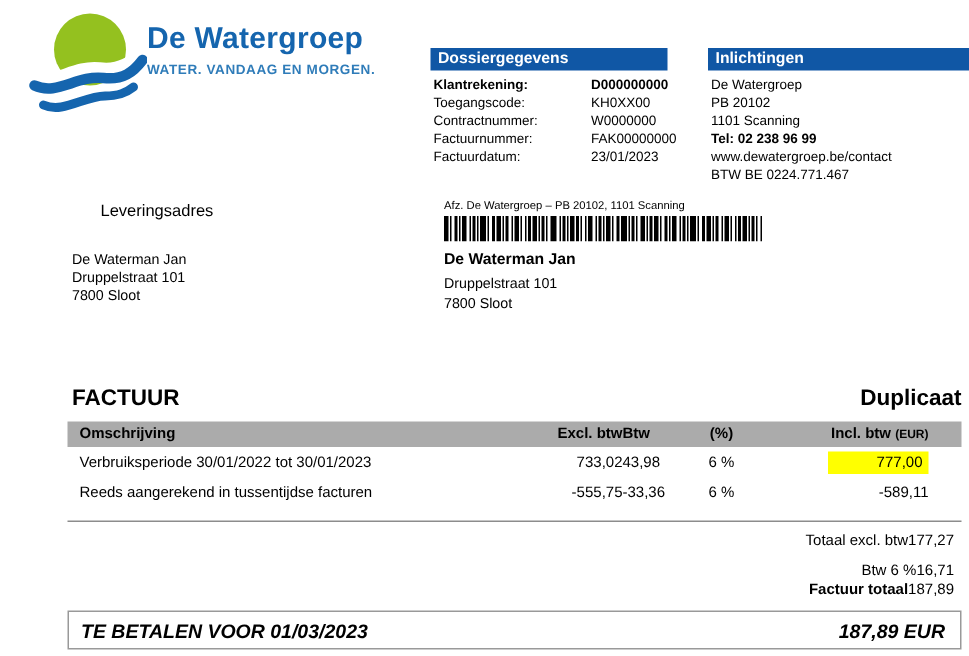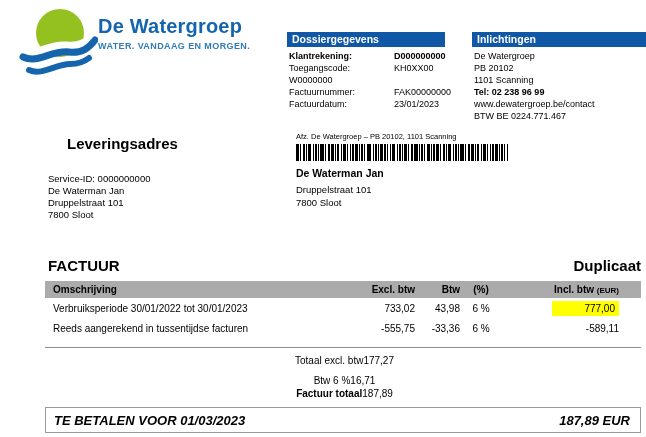--- a/index.html
+++ b/index.html
@@ -25,21 +25,21 @@
   .infobox { top:32px; font-size:9px; line-height:12px; }
   .infobox .hdr { background:var(--bar-blue,#1057A5); color:#fff; font-weight:bold; font-size:10.5px; padding:1px 5px 2px; margin-bottom:3px; }
   .box-dossier { left:287px; width:158px; }
   .box-inlicht { left:472px; width:174px; }
   .kv-rows, .info-lines { padding-left:2px; }
   .kv-row { display:flex; }
   .kv-label { width:105px; flex:none; }
 
   
   .levering { left:48px; top:135px; width:230px; }
-  .levering-title { font-size:15px; font-weight:bold;padding-left:19px; }
+  .levering-title { font-size:11px; font-weight:normal;padding-left:19px; }
   .levering-lines { margin-top:21px; font-size:9.5px; line-height:12px; }
 
   
   .mailing { left:296px; top:132px; width:240px; }
   .afz { font-size:7.5px; }
   .barcode { width:212px; height:17px; margin-top:3px; overflow:hidden; white-space:nowrap; font-size:0; }
   .barcode span { display:inline-block; height:17px; vertical-align:top; }
   .bar-b { background:#000; }
   .recipient { font-weight:bold; font-size:10.5px; margin-top:6px; }
   .mail-addr { font-size:9.5px; line-height:13px; margin-top:4px; }
@@ -47,30 +47,30 @@
   
   .factuur-head { left:45px; top:257px; width:596px; display:flex; justify-content:space-between;
     font-size:15px; font-weight:bold; padding-left:3px;align-items:center; }
 
   
   .tbl { left:45px; top:281px; width:596px; font-size:10px; }
   .tbl-head { display:flex; background:var(--table-header-gray,#ABABAB); font-weight:bold; height:17px; align-items:center; }
   .tbl-row { display:flex; height:20px; align-items:center; }
   .c-desc { width:315px; padding-left:8px; text-align:left; }
   .c-excl { width:55px; text-align:right; }
-  .c-btw  { width:45px; text-align:right; }
+  .c-btw  { width:45px; text-align:left; }
   .c-pct  { width:42px; text-align:center; }
   .c-incl { flex:1; text-align:right; padding-right:22px; }
   .unit { font-size:8px; }
   .hl { background:var(--highlight-yellow,#FFFF00); padding:2px 4px 2px 32px; }
   .rule-mid { left:45px; top:347px; width:596px; border-top:1px solid #8c8c8c; height:0; }
 
   
   .totals { left:45px; top:354px; width:596px; font-size:10px; }
-  .tot-row { display:flex; justify-content:center; line-height:13px; padding:0 5px 0 8px; }
+  .tot-row { display:flex; justify-content:flex-end; line-height:13px; padding:0 5px 0 8px; }
   .tot-row:first-child { margin-bottom:7px; }
 
   
   .payment { left:45px; top:407px; width:596px; height:26px; border:1px solid #999;
     display:flex; justify-content:space-between; align-items:center; padding:0 10px 0 8px;
     font-size:13px; font-weight:bold; font-style:italic; }
 </style>
 </head>
 <body>
 
@@ -92,20 +92,21 @@
     <div class="kv-rows" id="dossier-rows">
         <div class="kv-row bold">
           <span class="kv-label">Klantrekening:</span>
           <span class="kv-value">D000000000</span>
         </div>
         <div class="kv-row">
           <span class="kv-label">Toegangscode:</span>
           <span class="kv-value">KH0XX00</span>
         </div>
         <div class="kv-row">
+          <span class="kv-label">Contractnummer:</span>
           <span class="kv-value">W0000000</span>
         </div>
         <div class="kv-row">
           <span class="kv-label">Factuurnummer:</span>
           <span class="kv-value">FAK00000000</span>
         </div>
         <div class="kv-row">
           <span class="kv-label">Factuurdatum:</span>
           <span class="kv-value">23/01/2023</span>
         </div>
@@ -120,21 +121,20 @@
         <div>1101 Scanning</div>
         <div class="bold">Tel: 02 238 96 99</div>
         <div>www.dewatergroep.be/contact</div>
         <div>BTW BE 0224.771.467</div>
       </div>
   </div>
 
   <div class="abs levering">
     <div class="levering-title">Leveringsadres</div>
     <div class="levering-lines" id="levering-lines">
-        <div>Service-ID: 0000000000</div>
         <div>De Waterman Jan</div>
         <div>Druppelstraat 101</div>
         <div>7800 Sloot</div>
       </div>
   </div>
 
   <div class="abs mailing">
     <div class="afz">Afz. De Watergroep – PB 20102, 1101 Scanning</div>
     <div class="barcode" id="barcode"><span class="bar-b" style="width: 3px;"></span><span class="bar-g" style="width: 1px;"></span><span class="bar-b" style="width: 1px;"></span><span class="bar-g" style="width: 2px;"></span><span class="bar-b" style="width: 2px;"></span><span class="bar-g" style="width: 1px;"></span><span class="bar-b" style="width: 1px;"></span><span class="bar-g" style="width: 1px;"></span><span class="bar-b" style="width: 3px;"></span><span class="bar-g" style="width: 2px;"></span><span class="bar-b" style="width: 1px;"></span><span class="bar-g" style="width: 1px;"></span><span class="bar-b" style="width: 2px;"></span><span class="bar-g" style="width: 1px;"></span><span class="bar-b" style="width: 1px;"></span><span class="bar-g" style="width: 1px;"></span><span class="bar-b" style="width: 4px;"></span><span class="bar-g" style="width: 1px;"></span><span class="bar-b" style="width: 1px;"></span><span class="bar-g" style="width: 2px;"></span><span class="bar-b" style="width: 2px;"></span><span class="bar-g" style="width: 1px;"></span><span class="bar-b" style="width: 3px;"></span><span class="bar-g" style="width: 1px;"></span><span class="bar-b" style="width: 1px;"></span><span class="bar-g" style="width: 1px;"></span><span class="bar-b" style="width: 2px;"></span><span class="bar-g" style="width: 2px;"></span><span class="bar-b" style="width: 1px;"></span><span class="bar-g" style="width: 1px;"></span><span class="bar-b" style="width: 3px;"></span><span class="bar-g" style="width: 1px;"></span><span class="bar-b" style="width: 1px;"></span><span class="bar-g" style="width: 2px;"></span><span class="bar-b" style="width: 1px;"></span><span class="bar-g" style="width: 1px;"></span><span class="bar-b" style="width: 2px;"></span><span class="bar-g" style="width: 1px;"></span><span class="bar-b" style="width: 3px;"></span><span class="bar-g" style="width: 1px;"></span><span class="bar-b" style="width: 1px;"></span><span class="bar-g" style="width: 1px;"></span><span class="bar-b" style="width: 2px;"></span><span class="bar-g" style="width: 1px;"></span><span class="bar-b" style="width: 1px;"></span><span class="bar-g" style="width: 2px;"></span><span class="bar-b" style="width: 4px;"></span><span class="bar-g" style="width: 2px;"></span><span class="bar-b" style="width: 1px;"></span><span class="bar-g" style="width: 1px;"></span><span class="bar-b" style="width: 2px;"></span><span class="bar-g" style="width: 1px;"></span><span class="bar-b" style="width: 1px;"></span><span class="bar-g" style="width: 1px;"></span><span class="bar-b" style="width: 3px;"></span><span class="bar-g" style="width: 1px;"></span><span class="bar-b" style="width: 2px;"></span><span class="bar-g" style="width: 1px;"></span><span class="bar-b" style="width: 1px;"></span><span class="bar-g" style="width: 2px;"></span><span class="bar-b" style="width: 1px;"></span><span class="bar-g" style="width: 1px;"></span><span class="bar-b" style="width: 3px;"></span><span class="bar-g" style="width: 2px;"></span><span class="bar-b" style="width: 1px;"></span><span class="bar-g" style="width: 1px;"></span><span class="bar-b" style="width: 2px;"></span><span class="bar-g" style="width: 1px;"></span><span class="bar-b" style="width: 1px;"></span><span class="bar-g" style="width: 1px;"></span><span class="bar-b" style="width: 3px;"></span><span class="bar-g" style="width: 1px;"></span><span class="bar-b" style="width: 1px;"></span><span class="bar-g" style="width: 2px;"></span><span class="bar-b" style="width: 2px;"></span><span class="bar-g" style="width: 1px;"></span><span class="bar-b" style="width: 4px;"></span><span class="bar-g" style="width: 1px;"></span><span class="bar-b" style="width: 1px;"></span><span class="bar-g" style="width: 1px;"></span><span class="bar-b" style="width: 2px;"></span><span class="bar-g" style="width: 1px;"></span><span class="bar-b" style="width: 1px;"></span><span class="bar-g" style="width: 2px;"></span><span class="bar-b" style="width: 3px;"></span><span class="bar-g" style="width: 1px;"></span><span class="bar-b" style="width: 1px;"></span><span class="bar-g" style="width: 1px;"></span><span class="bar-b" style="width: 2px;"></span><span class="bar-g" style="width: 1px;"></span><span class="bar-b" style="width: 3px;"></span><span class="bar-g" style="width: 1px;"></span><span class="bar-b" style="width: 1px;"></span><span class="bar-g" style="width: 2px;"></span><span class="bar-b" style="width: 2px;"></span><span class="bar-g" style="width: 1px;"></span><span class="bar-b" style="width: 1px;"></span><span class="bar-g" style="width: 1px;"></span><span class="bar-b" style="width: 3px;"></span><span class="bar-g" style="width: 2px;"></span><span class="bar-b" style="width: 1px;"></span><span class="bar-g" style="width: 1px;"></span><span class="bar-b" style="width: 2px;"></span><span class="bar-g" style="width: 1px;"></span><span class="bar-b" style="width: 1px;"></span><span class="bar-g" style="width: 1px;"></span><span class="bar-b" style="width: 4px;"></span><span class="bar-g" style="width: 1px;"></span><span class="bar-b" style="width: 1px;"></span><span class="bar-g" style="width: 2px;"></span><span class="bar-b" style="width: 2px;"></span><span class="bar-g" style="width: 1px;"></span><span class="bar-b" style="width: 3px;"></span><span class="bar-g" style="width: 1px;"></span><span class="bar-b" style="width: 1px;"></span><span class="bar-g" style="width: 1px;"></span><span class="bar-b" style="width: 2px;"></span><span class="bar-g" style="width: 2px;"></span><span class="bar-b" style="width: 1px;"></span><span class="bar-g" style="width: 1px;"></span><span class="bar-b" style="width: 3px;"></span><span class="bar-g" style="width: 1px;"></span><span class="bar-b" style="width: 1px;"></span><span class="bar-g" style="width: 2px;"></span><span class="bar-b" style="width: 1px;"></span><span class="bar-g" style="width: 1px;"></span><span class="bar-b" style="width: 2px;"></span><span class="bar-g" style="width: 1px;"></span><span class="bar-b" style="width: 3px;"></span><span class="bar-g" style="width: 1px;"></span><span class="bar-b" style="width: 1px;"></span><span class="bar-g" style="width: 1px;"></span><span class="bar-b" style="width: 2px;"></span><span class="bar-g" style="width: 1px;"></span><span class="bar-b" style="width: 1px;"></span><span class="bar-g" style="width: 2px;"></span><span class="bar-b" style="width: 4px;"></span></div>
     <div class="recipient">De Waterman Jan</div>

